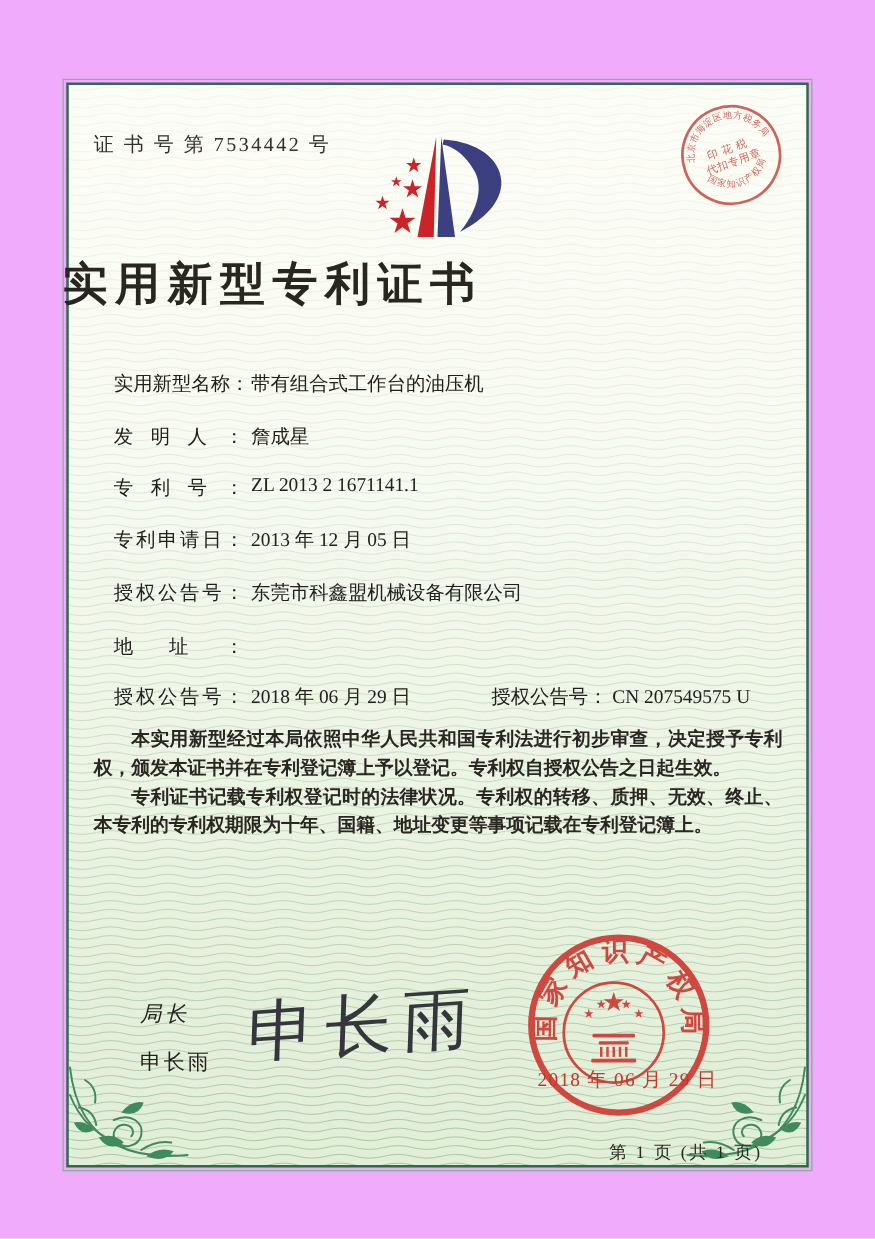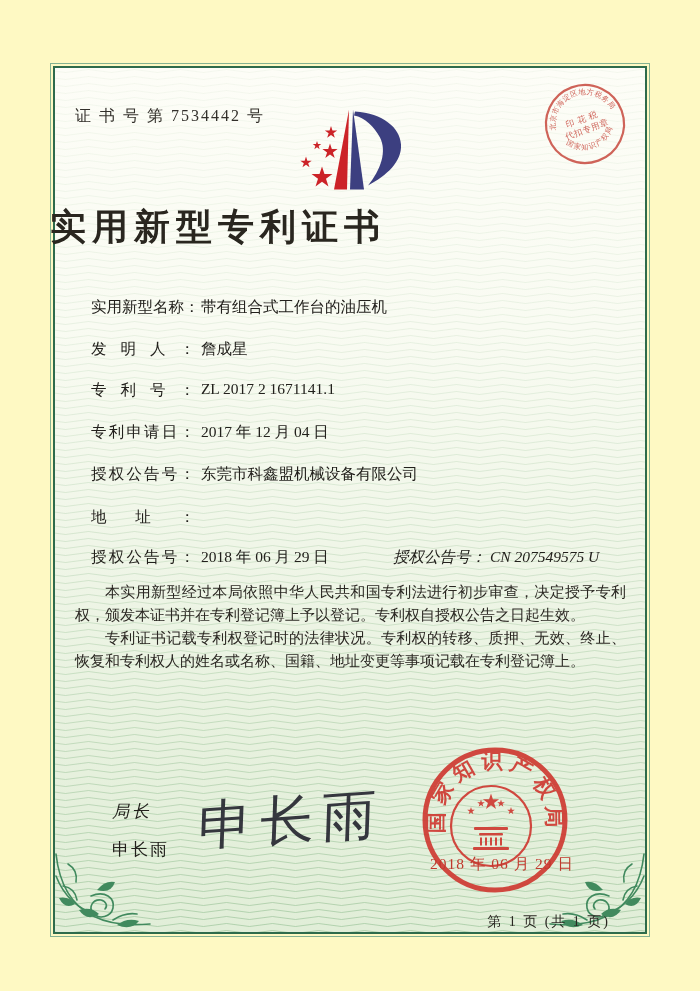--- a/index.html
+++ b/index.html
@@ -1,18 +1,18 @@
 <!DOCTYPE html>
 <html><head>
 <meta charset="utf-8">
 <style>
   html,body{margin:0;padding:0;background:#ffffff;}
   .page{
     position:relative; width:700px; height:991px; margin:0 auto;
-    background:#fef9c3; overflow:hidden;
+    background:#f0abfc; overflow:hidden;
     font-family:"Liberation Serif","DejaVu Serif",serif;
     color:#22201c;
   }
   
   .paper{
     position:absolute; left:54px; top:67px; width:592px; height:866px;
     background:linear-gradient(180deg,#fdfdf7 0%,#f9fbf2 30%,#f0f6e8 55%,#e7f1de 78%,#e1eed8 100%);
   }
   .waves{position:absolute; left:54px; top:67px; width:592px; height:866px;}
   
@@ -30,25 +30,25 @@
   .title{
     position:absolute; left:50px; width:600px; top:203px; 
     font-size:36px; font-weight:bold; letter-spacing:6px; color:#29261f;
   }
 
   .fields{position:absolute; left:75px; top:0; width:556px; font-size:15.5px;}
   .frow{position:absolute; left:16px; width:556px; white-space:nowrap;}
   .flabel{display:inline-block; width:104px; text-align:justify; text-align-last:justify; vertical-align:top;}
   .fvalue{display:inline-block; margin-left:2px; vertical-align:top;}
   .addr-val{white-space:normal; line-height:19.5px; width:446px;}
-  .grant-no{position:absolute; left:302px; top:0; white-space:nowrap;font-style:italic;}
+  .grant-no{position:absolute; left:302px; top:0; white-space:nowrap;}
 
   .body-text{
     position:absolute; left:75px; top:581px; width:551px;
-    font-size:15px; line-height:23px; text-align:justify; color:#2a2722;
+    font-size:15px; line-height:23px; text-align:justify; color:#2a2722;font-weight:bold;
   }
   .body-text p{margin:0; text-indent:2em;}
 
   .sig-title{position:absolute; left:112px; top:800px; font-size:17px; letter-spacing:3px;font-style:italic;}
   .sig-name{position:absolute; left:112px; top:838px; font-size:17px; letter-spacing:2px;}
   .signature{
     position:absolute; left:198px; top:784px; width:200px; font-size:54px;
     color:#23232e; letter-spacing:8px; transform:rotate(-4deg) skewX(-6deg); opacity:.9;
   }
   .office-seal{position:absolute; left:400px; top:725px; width:190px; height:190px; opacity:.92;}
@@ -276,46 +276,46 @@
       <div class="frow" style="top:297px">
         <span class="flabel">实用新型名称：</span>
         <span class="fvalue">带有组合式工作台的油压机</span>
       </div>
       <div class="frow" style="top:339px">
         <span class="flabel">发明人：</span>
         <span class="fvalue">詹成星</span>
       </div>
       <div class="frow" style="top:380px">
         <span class="flabel">专利号：</span>
-        <span class="fvalue">ZL 2017 2 1671141.1</span>
+        <span class="fvalue">ZL 2013 2 1671141.1</span>
       </div>
       <div class="frow" style="top:422px">
         <span class="flabel">专利申请日：</span>
-        <span class="fvalue">2017 年 12 月 04 日</span>
+        <span class="fvalue">2013 年 12 月 05 日</span>
       </div>
       <div class="frow" style="top:464px">
         <span class="flabel">授权公告号：</span>
         <span class="fvalue">东莞市科鑫盟机械设备有限公司</span>
       </div>
       <div class="frow" style="top:507px">
         <span class="flabel">地址：</span>
       </div>
       <div class="frow" style="top:547px">
         <span class="flabel">授权公告号：</span>
         <span class="fvalue">2018 年 06 月 29 日</span>
         <span class="grant-no">
           <span>授权公告号：</span>
           <span>CN 207549575 U</span>
         </span>
       </div>
     </div>
 
     <div class="body-text">
       <p>本实用新型经过本局依照中华人民共和国专利法进行初步审查，决定授予专利权，颁发本证书并在专利登记簿上予以登记。专利权自授权公告之日起生效。</p>
-      <p>专利证书记载专利权登记时的法律状况。专利权的转移、质押、无效、终止、恢复和专利权人的姓名或名称、国籍、地址变更等事项记载在专利登记簿上。</p>
+      <p>专利证书记载专利权登记时的法律状况。专利权的转移、质押、无效、终止、本专利的专利权期限为十年、国籍、地址变更等事项记载在专利登记簿上。</p>
     </div>
 
     <div class="sig-title">局长</div>
     <div class="sig-name">申长雨</div>
     <div class="signature">申长雨</div>
 
     <svg class="office-seal" viewBox="0 0 190 190">
       <defs>
         <polygon id="star-b" points="0,-1 0.225,-0.309 0.951,-0.309 0.363,0.118 0.588,0.809 0,0.382 -0.588,0.809 -0.363,0.118 -0.951,-0.309 -0.225,-0.309"></polygon>
         <path id="sealArc" d="M46.1,112.8 A52,52 0 1 1 143.9,112.8" fill="none"></path>

